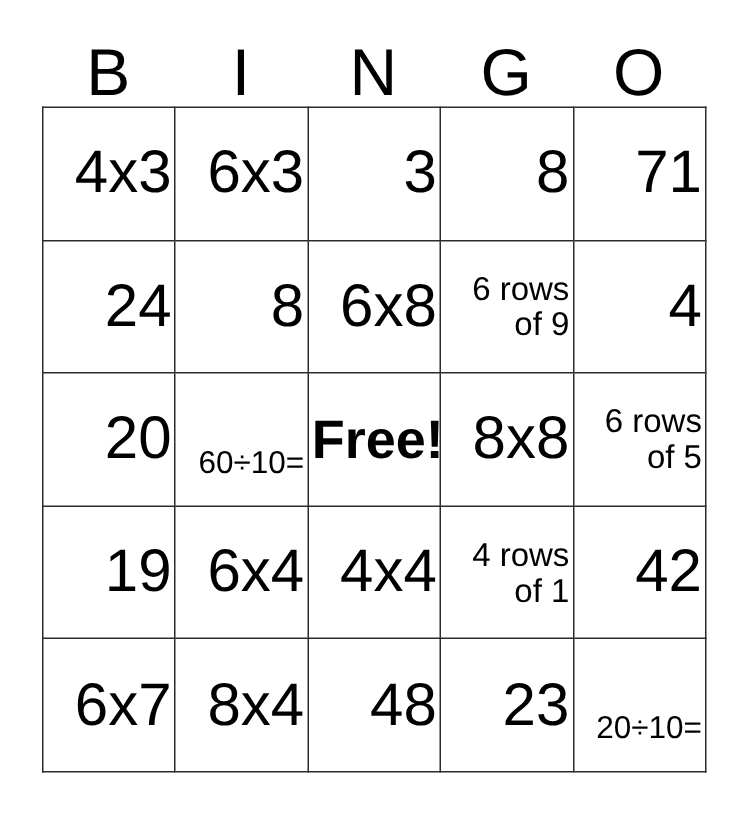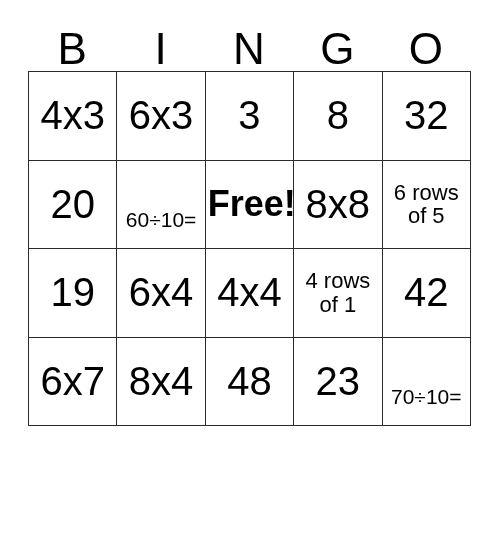--- a/index.html
+++ b/index.html
@@ -46,20 +46,21 @@
     border: 1.6px solid #2b2b2b;
     text-align: center;
     vertical-align: middle;
     padding: 0 2px;
     box-sizing: border-box;
     line-height: 1.08;
     overflow: hidden;
   }
   .cell-text {
     display: block;
+    text-align: right;
   }
   
   .sz-lg  { font-size: 40px; }
   .sz-md  { font-size: 36px; font-weight: bold; }
   .sz-sm  { font-size: 22px; }
   .sz-xs  { font-size: 21px; margin-top: 32px; }
 </style>
 </head>
 <body>
 
@@ -80,21 +81,38 @@
           <td>
             <span class="cell-text sz-lg">6x3</span>
           </td>
           <td>
             <span class="cell-text sz-lg">3</span>
           </td>
           <td>
             <span class="cell-text sz-lg">8</span>
           </td>
           <td>
-            <span class="cell-text sz-lg">32</span>
+            <span class="cell-text sz-lg">71</span>
+          </td>
+        </tr>
+        <tr>
+          <td>
+            <span class="cell-text sz-lg">24</span>
+          </td>
+          <td>
+            <span class="cell-text sz-lg">8</span>
+          </td>
+          <td>
+            <span class="cell-text sz-lg">6x8</span>
+          </td>
+          <td>
+            <span class="cell-text sz-sm">6 rows of 9</span>
+          </td>
+          <td>
+            <span class="cell-text sz-lg">4</span>
           </td>
         </tr>
         <tr>
           <td>
             <span class="cell-text sz-lg">20</span>
           </td>
           <td>
             <span class="cell-text sz-xs">60÷10=</span>
           </td>
           <td>
@@ -131,18 +149,18 @@
           <td>
             <span class="cell-text sz-lg">8x4</span>
           </td>
           <td>
             <span class="cell-text sz-lg">48</span>
           </td>
           <td>
             <span class="cell-text sz-lg">23</span>
           </td>
           <td>
-            <span class="cell-text sz-xs">70÷10=</span>
+            <span class="cell-text sz-xs">20÷10=</span>
           </td>
         </tr>
       </tbody>
   </table>
 </div>
 
 </body></html>

